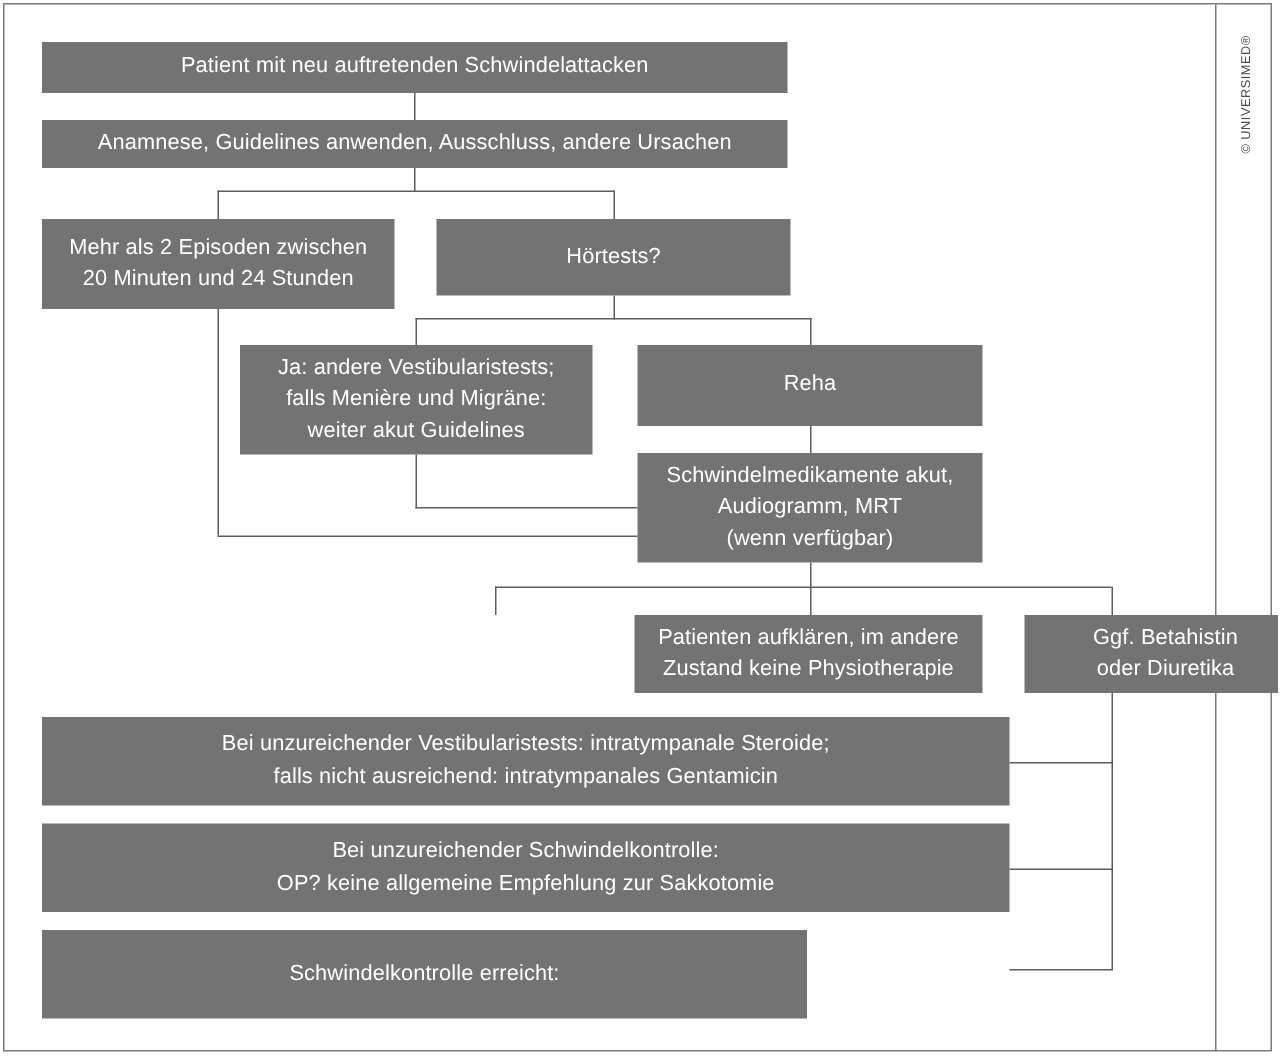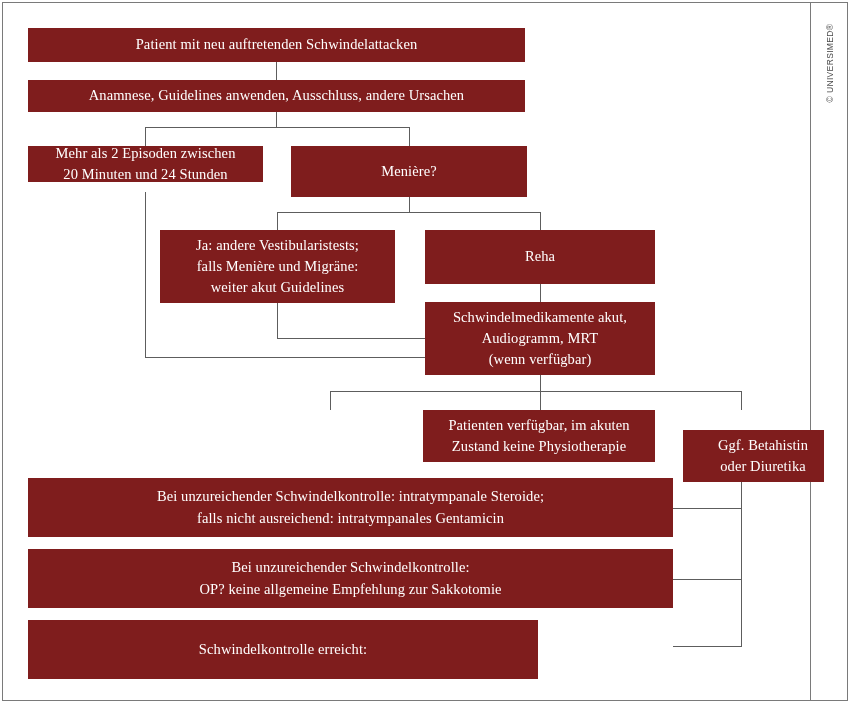--- a/index.html
+++ b/index.html
@@ -32,32 +32,31 @@
   #copy-rule {
     position: absolute;
     left: 810px;
     top: 3px;
     width: 1px;
     height: 698px;
     background: #7a7a7a;
   }
   .box {
     position: absolute;
-    background: #7f1d1d;
+    background: #737373;
     color: #ffffff;
     display: flex;
     align-items: center;
     justify-content: flex-end;
     text-align: center;
     box-sizing: border-box;
     font-size: 14.5px;
     line-height: 1.45;
     padding: 2px 6px;
     letter-spacing: 0.1px;
-    font-family: Liberation Serif, serif;
   }
   .box .txt { display: block; width: 100%; }
   .line {
     position: absolute;
     background: #5d5d5d;
   }
   .vline { width: 1px; }
   .hline { height: 1px; }
   #copyright {
     position: absolute;
@@ -119,29 +118,29 @@
   <div class="line hline" style="left:673px; top:646px; width:69px;"></div>
 
   <div class="box" style="left:28px; top:28px; width:497px; height:34px;">
     <span class="txt">Patient mit neu auftretenden Schwindelattacken</span>
   </div>
 
   <div class="box" style="left:28px; top:80px; width:497px; height:32px;">
     <span class="txt">Anamnese, Guidelines anwenden, Ausschluss, andere Ursachen</span>
   </div>
 
-  <div class="box" style="left:28px; top:146px; width:235px; height:36px;">
+  <div class="box" style="left:28px; top:146px; width:235px; height:60px;">
     <span class="txt">
       <span>Mehr als 2 Episoden zwischen</span><br>
       <span>20 Minuten und 24 Stunden</span>
     </span>
   </div>
 
   <div class="box" style="left:291px; top:146px; width:236px; height:51px;">
-    <span class="txt">Menière?</span>
+    <span class="txt">Hörtests?</span>
   </div>
 
   <div class="box" style="left:160px; top:230px; width:235px; height:73px;">
     <span class="txt">
       <span>Ja: andere Vestibularistests;</span><br>
       <span>falls Menière und Migräne:</span><br>
       <span>weiter akut Guidelines</span>
     </span>
   </div>
 
@@ -153,35 +152,35 @@
     <span class="txt">
       <span>Schwindelmedikamente akut,</span><br>
       <span>Audiogramm, MRT</span><br>
       <span>(wenn verfügbar)</span>
     </span>
   </div>
 
 
   <div class="box" style="left:423px; top:410px; width:232px; height:52px;">
     <span class="txt">
-      <span>Patienten verfügbar, im akuten</span><br>
+      <span>Patienten aufklären, im andere</span><br>
       <span>Zustand keine Physiotherapie</span>
     </span>
   </div>
 
-  <div class="box" style="left:683px; top:430px; width:141px; height:52px;padding-left:25px;">
+  <div class="box" style="left:683px; top:410px; width:169px; height:52px;padding-left:25px;">
     <span class="txt">
       <span>Ggf. Betahistin</span><br>
       <span>oder Diuretika</span>
     </span>
   </div>
 
   <div class="box" style="left:28px; top:478px; width:645px; height:59px;">
     <span class="txt">
-      <span>Bei unzureichender Schwindelkontrolle: intratympanale Steroide;</span><br>
+      <span>Bei unzureichender Vestibularistests: intratympanale Steroide;</span><br>
       <span>falls nicht ausreichend: intratympanales Gentamicin</span>
     </span>
   </div>
 
   <div class="box" style="left:28px; top:549px; width:645px; height:59px;">
     <span class="txt">
       <span>Bei unzureichender Schwindelkontrolle:</span><br>
       <span>OP? keine allgemeine Empfehlung zur Sakkotomie</span>
     </span>
   </div>

